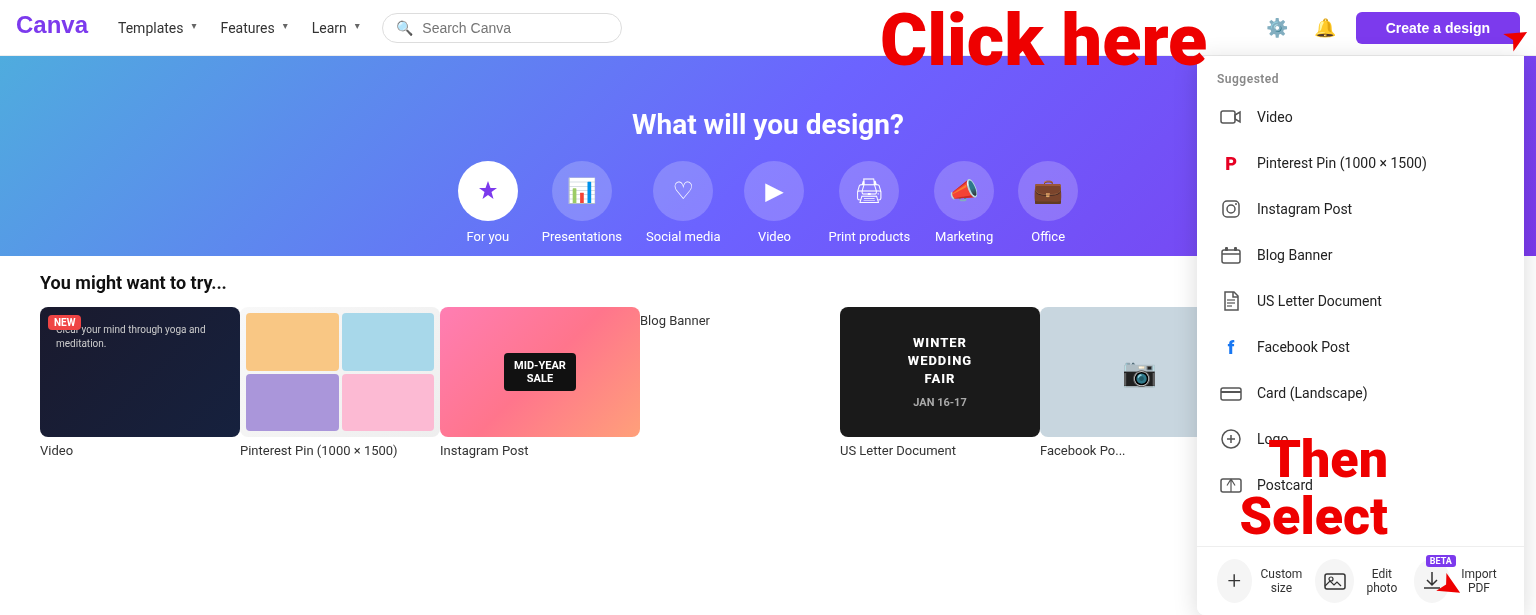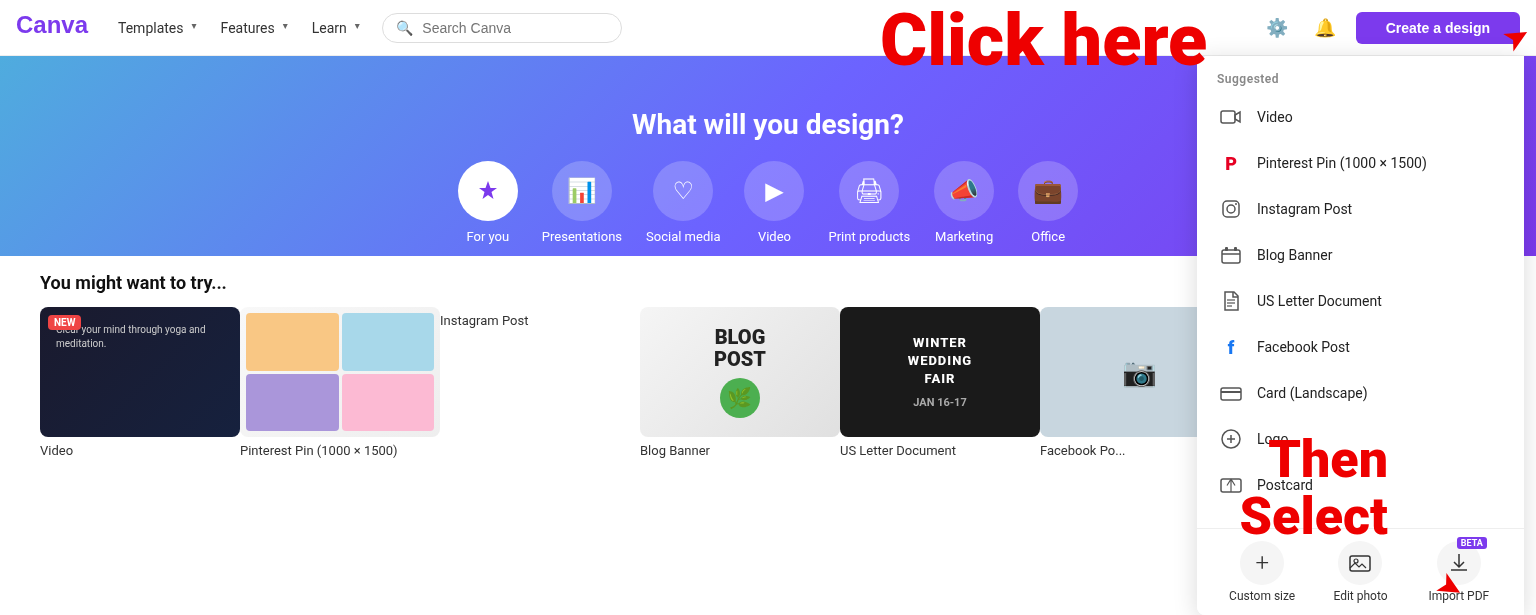--- a/index.html
+++ b/index.html
@@ -91,28 +91,28 @@
     .dropdown-icon {
       width: 28px; height: 28px; display: flex; align-items: center; justify-content: center;
       font-size: 16px; flex-shrink: 0;
     }
     .dropdown-footer {
       display: flex; gap: 8px; padding: 12px 20px;
       border-top: 1px solid #eee; position: absolute; bottom: 0; left: 0; right: 0;
       background: #fff;
     }
     .footer-action {
-      display: flex; flex-direction: column; align-items: center; gap: 4px;
+      display: flex; align-items: center; gap: 4px;
       flex: 1; cursor: pointer;
     }
     .footer-action-icon {
       width: 44px; height: 44px; border-radius: 50%; background: #f5f5f5;
       display: flex; align-items: center; justify-content: center; font-size: 20px;
     }
-    .footer-action-label { font-size: 12px; color: #333; text-align: right; }
+    .footer-action-label { font-size: 12px; color: #333; text-align: center; }
     .beta-badge {
       background: #7c3aed; color: #fff; font-size: 9px; font-weight: 700;
       padding: 1px 4px; border-radius: 3px; position: absolute; top: -4px; right: -6px;
     }
 
     
     .annotation-click-here {
       position: absolute; top: 5px; left: 919px; width: 410px;
       font-size: 72px; font-weight: 900; color: #e00;
       pointer-events: none; z-index: 200; line-height: 1;
@@ -231,30 +231,29 @@
           <div style="background:#f9c784;border-radius:4px"></div>
           <div style="background:#a8d8ea;border-radius:4px"></div>
           <div style="background:#aa96da;border-radius:4px"></div>
           <div style="background:#fcbad3;border-radius:4px"></div>
         </div>
       </div>
       <div class="card-label">Pinterest Pin (1000 × 1500)</div>
     </div>
 
     <div class="card-item">
+      <div class="card-thumb card-instagram">
+        <div style="display:flex;align-items:center;justify-content:center;height:100%;background:linear-gradient(135deg,#ff7eb3,#ff758c,#ffa07a)">
+          <div style="background:#111;color:#fff;padding:6px 10px;font-size:11px;font-weight:700;text-align:center;border-radius:4px">MID-YEAR<br>SALE</div>
+        </div>
+      </div>
       <div class="card-label">Instagram Post</div>
     </div>
 
     <div class="card-item">
-      <div class="card-thumb card-blog">
-        <div class="card-blog-content">
-          <div style="font-size:20px;font-weight:900;line-height:1.1">BLOG<br>POST</div>
-          <div style="width:40px;height:40px;background:#4caf50;border-radius:50%;margin-top:8px;display:flex;align-items:center;justify-content:center;font-size:20px">🌿</div>
-        </div>
-      </div>
       <div class="card-label">Blog Banner</div>
     </div>
 
     <div class="card-item">
       <div class="card-thumb card-letter">
         <div class="card-letter-content">
           <div style="font-size:13px;font-weight:800;line-height:1.4;letter-spacing:1px">WINTER<br>WEDDING<br>FAIR</div>
           <div style="font-size:11px;margin-top:6px;color:#aaa">JAN 16-17</div>
         </div>
       </div>

